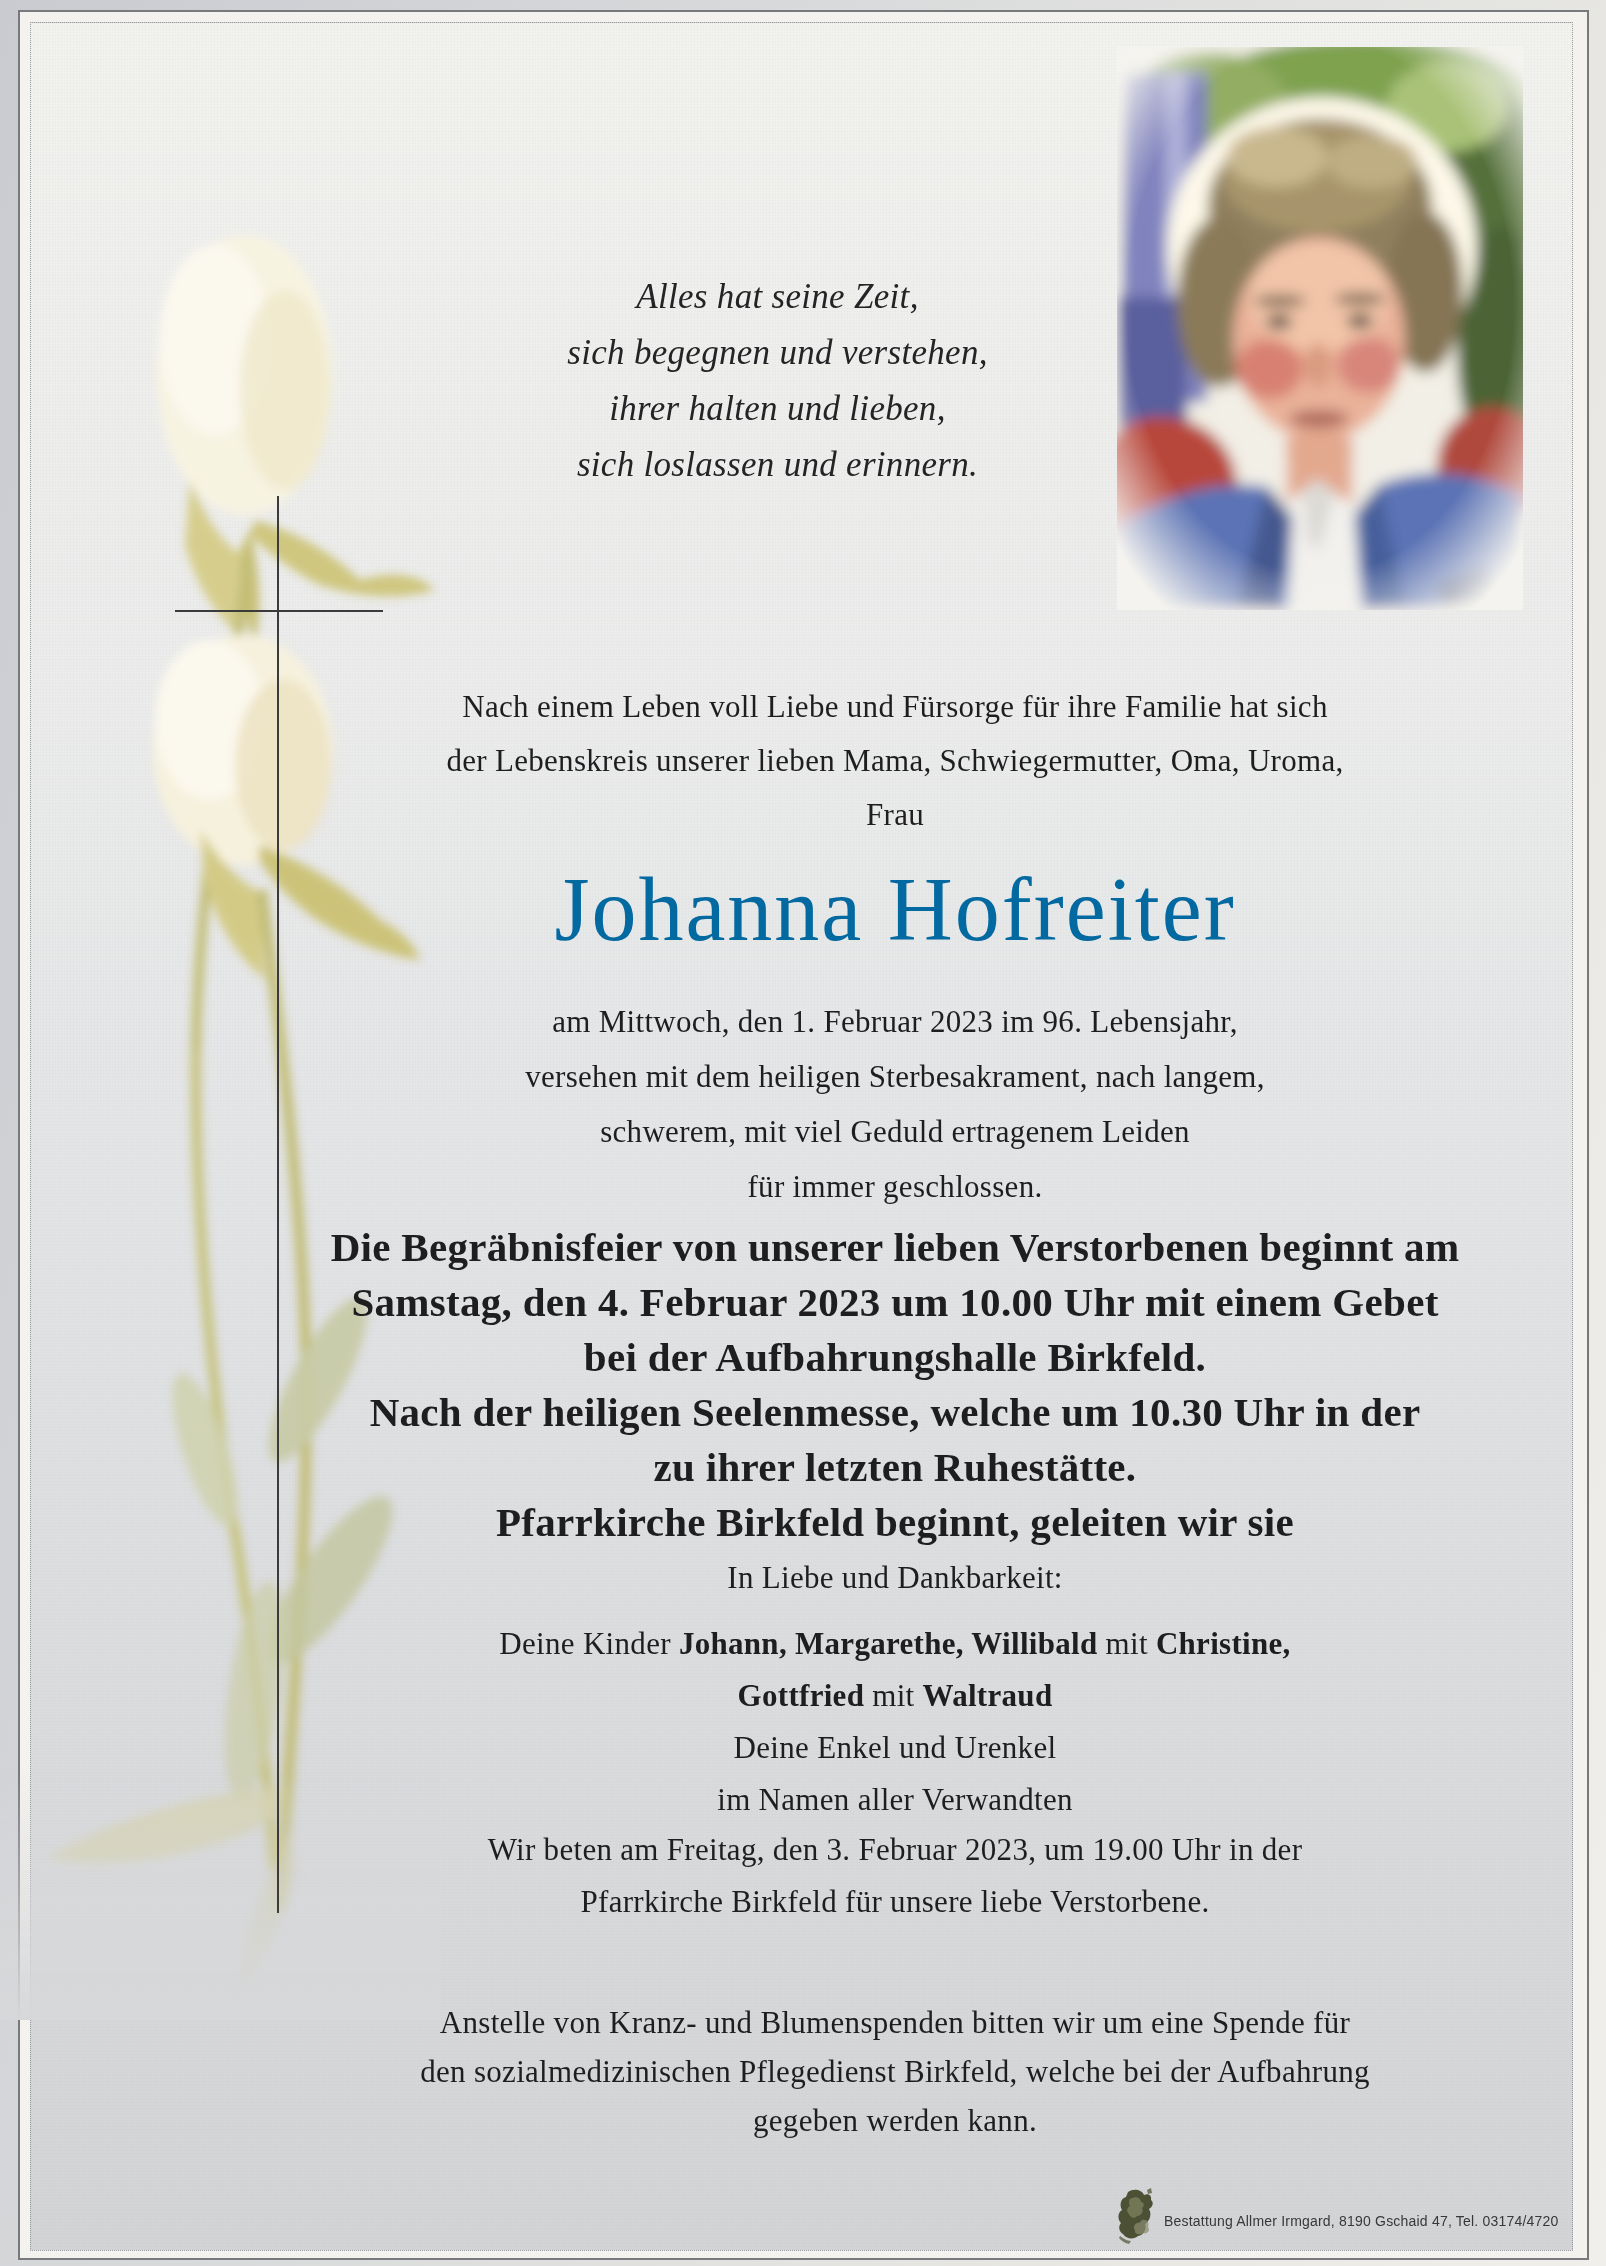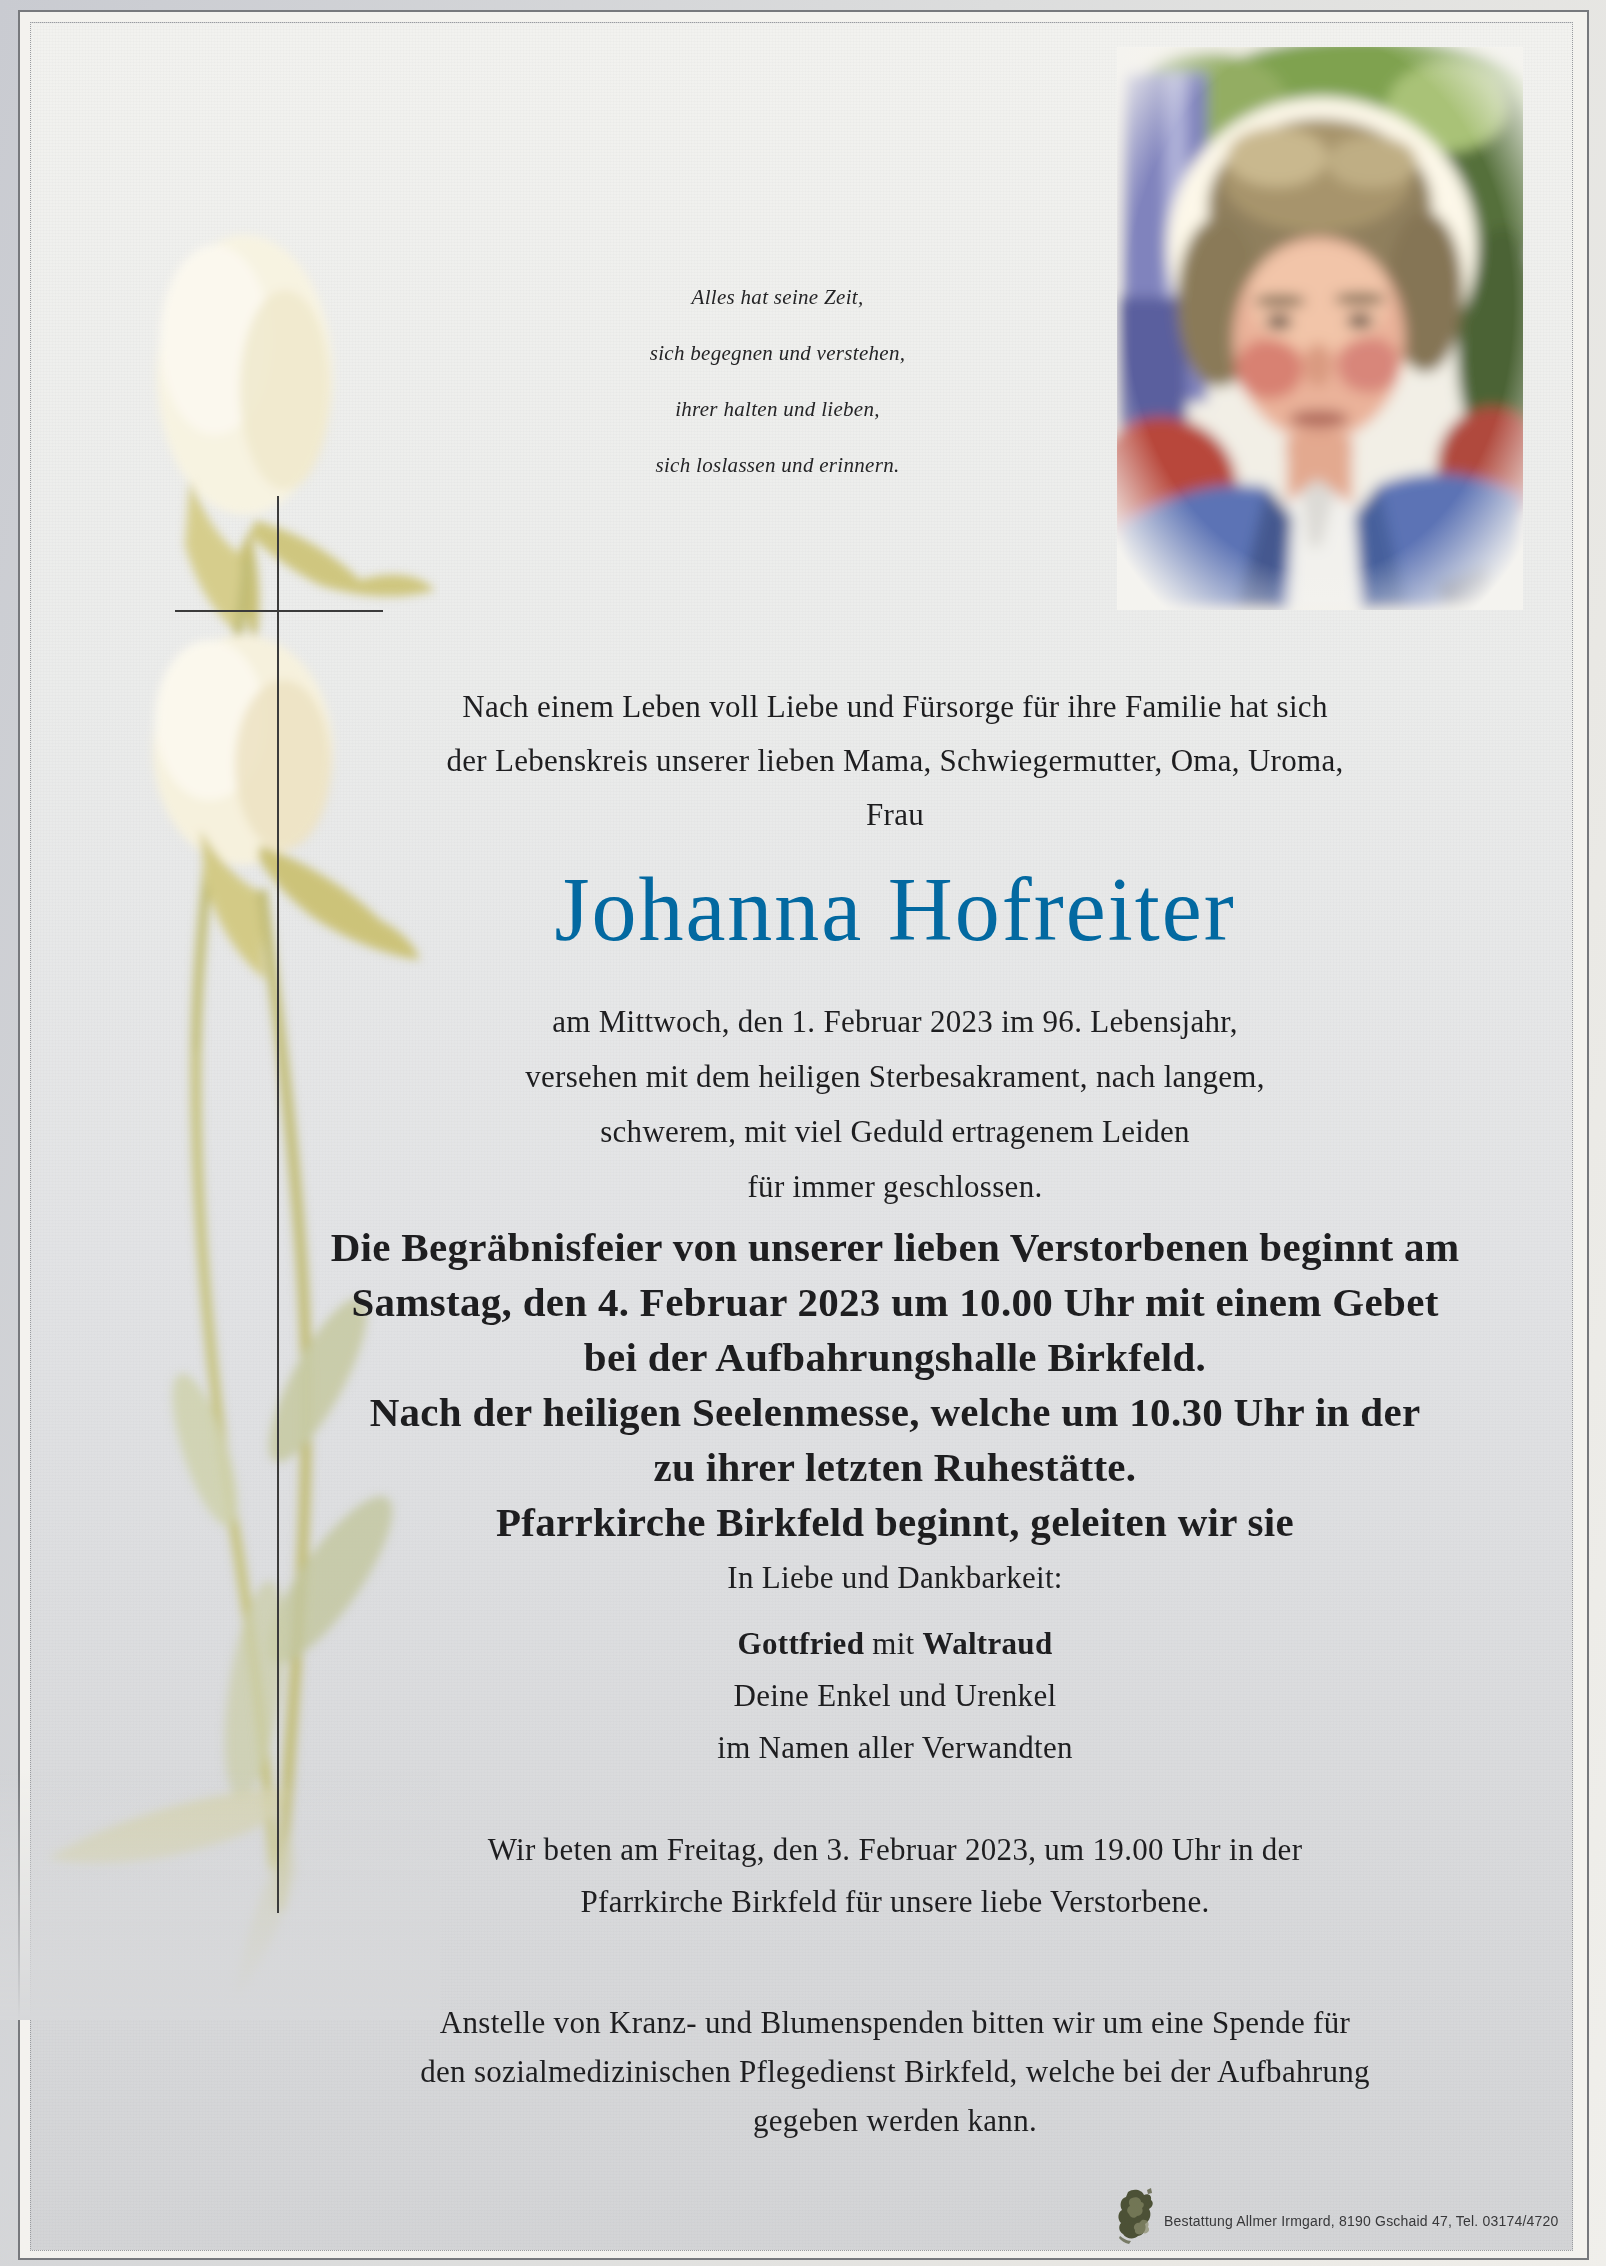--- a/index.html
+++ b/index.html
@@ -19,21 +19,21 @@
       repeating-linear-gradient(0deg, rgba(110,110,118,0.025) 0 1px, rgba(0,0,0,0) 1px 3px),
       repeating-linear-gradient(90deg, rgba(110,110,118,0.02) 0 1px, rgba(0,0,0,0) 1px 3px),
       linear-gradient(180deg,#f2f2ef 0%,#ebeceb 30%,#e2e3e5 55%,#dadbdd 78%,#d3d4d6 100%);
     z-index:2;
   }
   .roses{position:absolute;left:0;top:190px;width:440px;height:1830px;z-index:3;}
   .cross-v{position:absolute;left:277px;top:496px;width:2px;height:1417px;background:#3b3b3b;z-index:4;}
   .cross-h{position:absolute;left:175px;top:610px;width:208px;height:2px;background:#3b3b3b;z-index:4;}
   .portrait{position:absolute;left:1117px;top:47px;width:406px;height:563px;z-index:4;}
   .txt{position:absolute;color:#1e1e20;text-align:center;z-index:5;letter-spacing:0.3px;}
-  .poem{left:545px;top:269px;width:465px;font-size:21px;line-height:56px;font-style:italic;color:#242426;}
+  .poem{left:545px;top:269px;width:465px;font-size:35px;line-height:56px;font-style:italic;color:#242426;}
   .col{left:330px;width:1130px;}
   .intro{top:680px;font-size:31px;line-height:54px;}
   .name-block{top:858px;font-size:90px;line-height:104px;letter-spacing:2px;color:#0369a1;}
   .passing{top:994px;font-size:31px;line-height:55px;}
   .funeral{top:1220px;font-size:41px;line-height:55px;font-weight:bold;}
   .gratitude{top:1551px;font-size:31px;line-height:54px;}
   .family{top:1618px;font-size:31px;line-height:52px;}
   .family b{font-weight:700;}
   .prayer{top:1824px;font-size:31px;line-height:52px;}
   .donation{top:1998px;font-size:31px;line-height:49px;}
@@ -174,20 +174,21 @@
   <div>Samstag, den 4. Februar 2023 um 10.00 Uhr mit einem Gebet</div>
   <div>bei der Aufbahrungshalle Birkfeld.</div>
   <div>Nach der heiligen Seelenmesse, welche um 10.30 Uhr in der</div>
   <div>zu ihrer letzten Ruhestätte.</div>
   <div>Pfarrkirche Birkfeld beginnt, geleiten wir sie</div>
 </div>
 
 <div class="txt col gratitude">In Liebe und Dankbarkeit:</div>
 
 <div class="txt col family">
+  <div><span>Deine Kinder </span><b>Johann, Margarethe, Willibald</b><span> mit </span><b>Christine,</b></div>
   <div><b>Gottfried</b><span> mit </span><b>Waltraud</b></div>
   <div>Deine Enkel und Urenkel</div>
   <div>im Namen aller Verwandten</div>
 </div>
 
 <div class="txt col prayer">
   <div>Wir beten am Freitag, den 3. Februar 2023, um 19.00 Uhr in der</div>
   <div>Pfarrkirche Birkfeld für unsere liebe Verstorbene.</div>
 </div>
 

